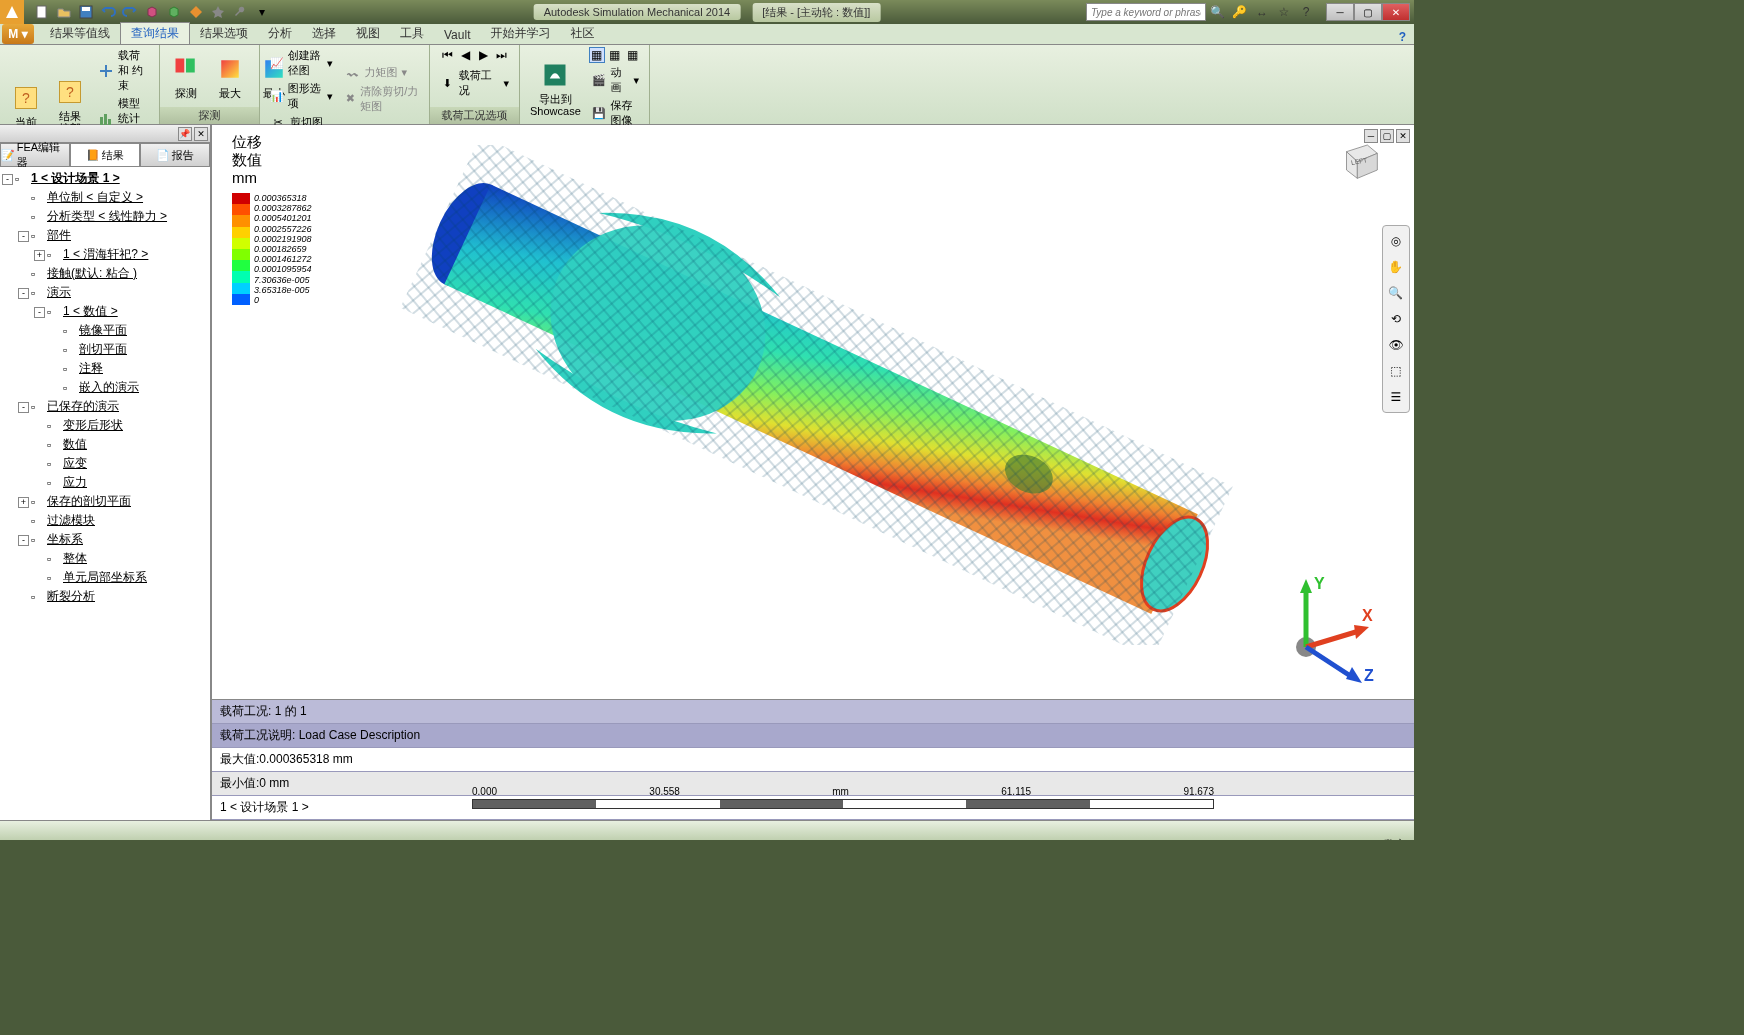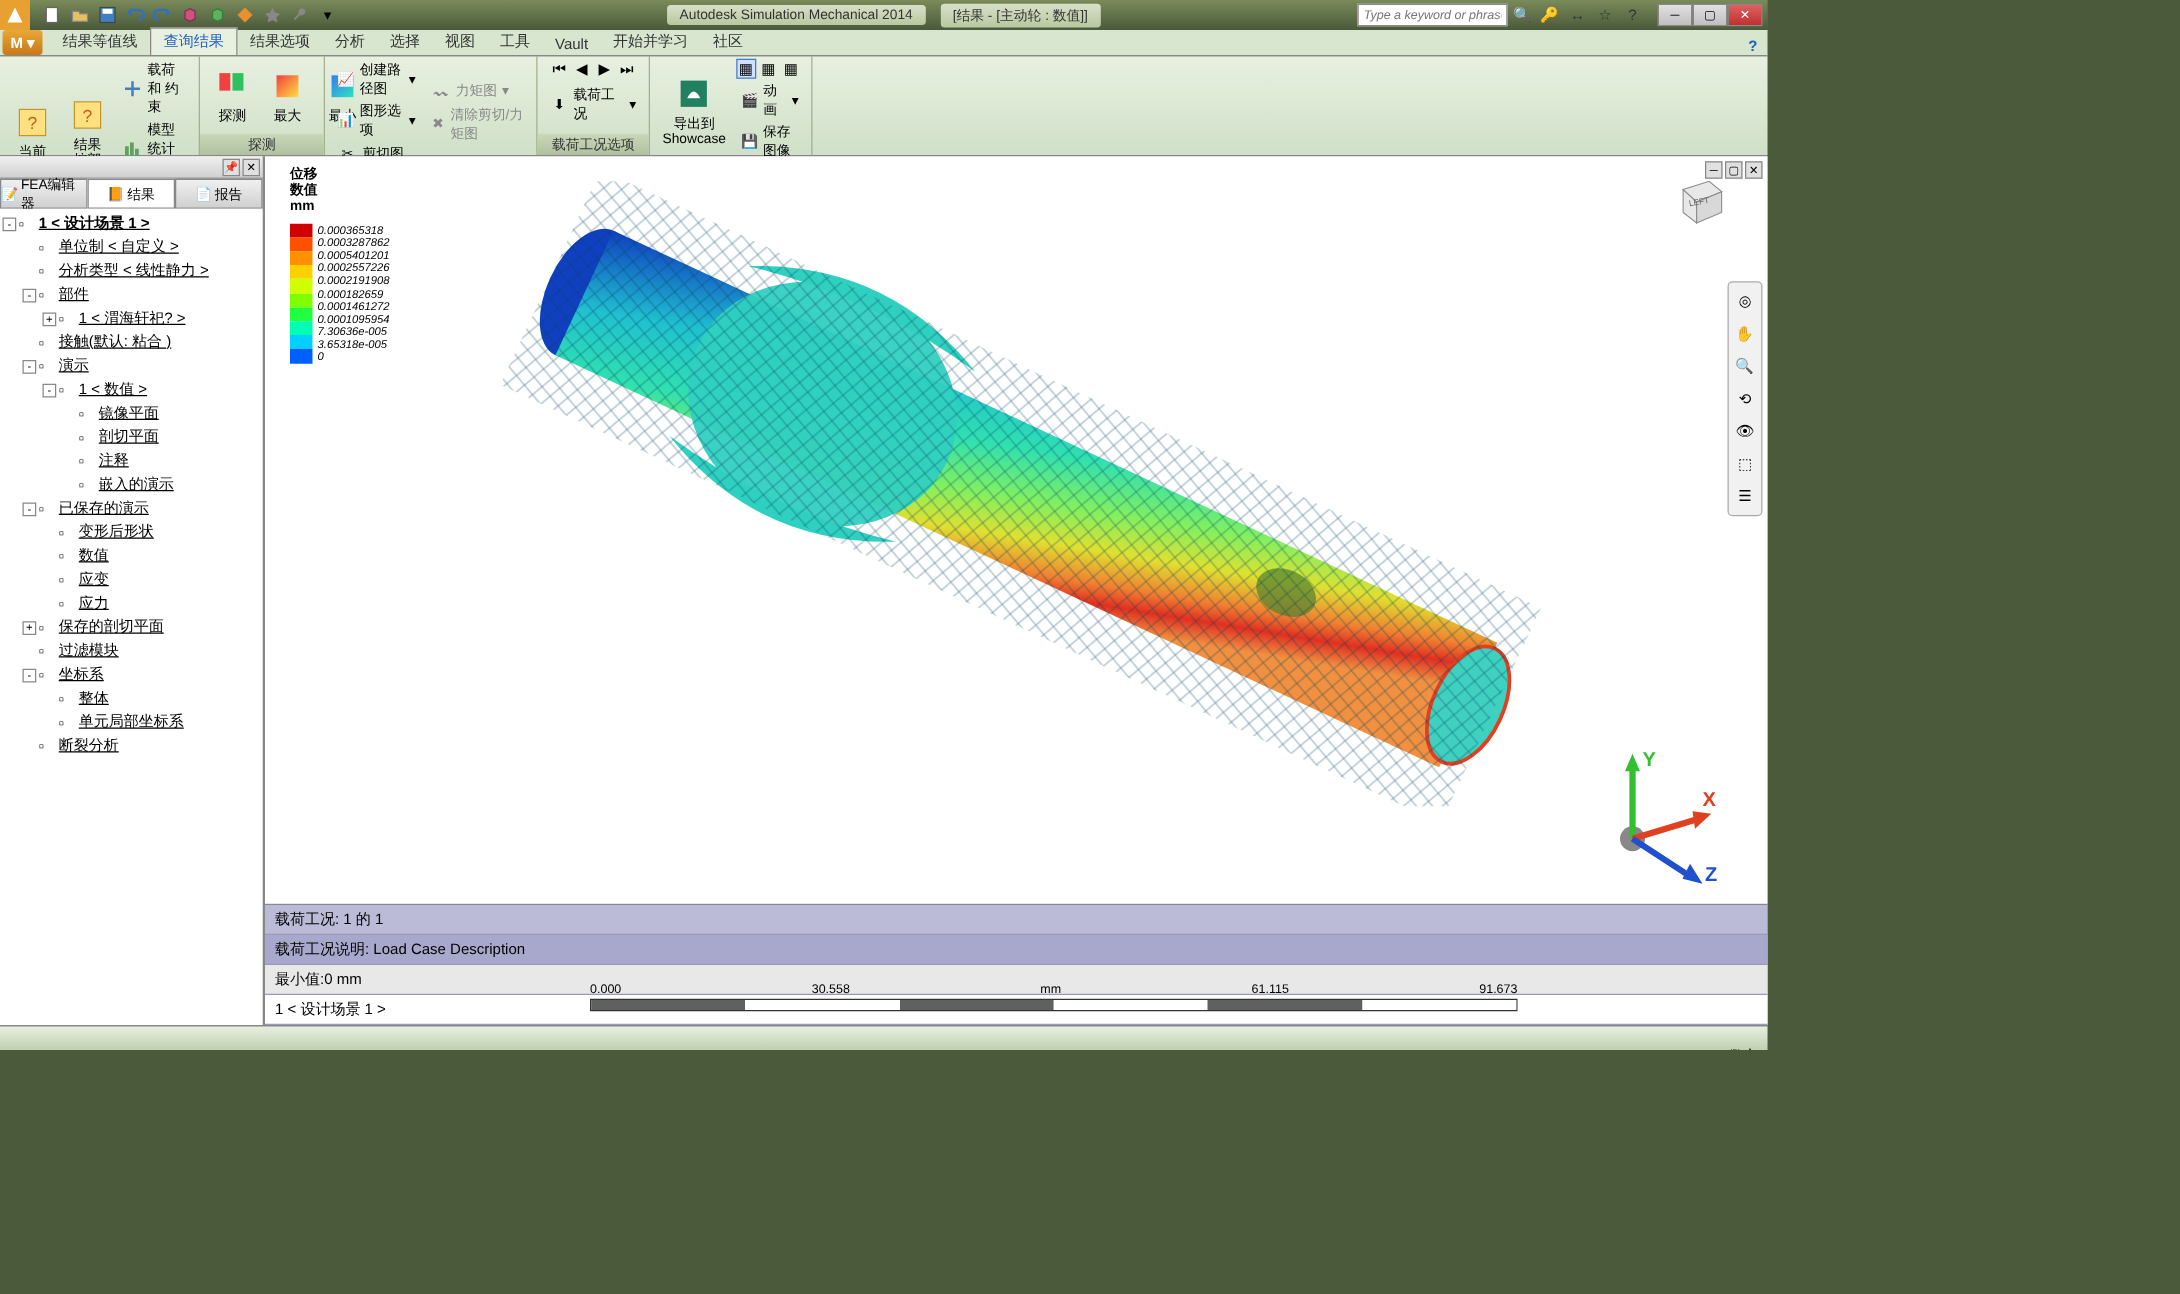--- a/index.html
+++ b/index.html
@@ -60,21 +60,21 @@
 .tree-label.bold { font-weight: bold; }
 
 
 .viewport { flex: 1; background: #9898bb; position: relative; display: flex; flex-direction: column; }
 .vp-3d { flex: 1; background: white; position: relative; overflow: hidden; }
 .vp-topright { position: absolute; top: 4px; right: 4px; display: flex; gap: 2px; }
 .vp-tbtn { width: 14px; height: 14px; border: 1px solid #888; background: #e0e0e0; font-size: 9px; display: flex; align-items: center; justify-content: center; }
 
 
 .legend { position: absolute; left: 20px; top: 8px; font-size: 10px; }
-.legend-title { font-size: 11px; line-height: 1.2; font-weight: bold; }
+.legend-title { font-size: 15px; line-height: 1.2; }
 .legend-scale { display: flex; margin-top: 6px; font-style: italic; }
 .legend-bar { width: 18px; display: flex; flex-direction: column; }
 .legend-seg { flex: 1; }
 .legend-vals { display: flex; flex-direction: column; justify-content: space-between; margin-left: 4px; height: 112px; font-size: 9px; }
 
 
 .viewcube { position: absolute; top: 10px; right: 30px; width: 50px; height: 50px; }
 .viewcube svg { width: 100%; height: 100%; }
 
 
@@ -518,20 +518,21 @@
             <line x1="42" y1="78" x2="88" y2="108" stroke="#2050d0" stroke-width="5"></line>
             <polygon points="98,114 82,110 88,98" fill="#2050d0"></polygon>
             <text x="100" y="112" font-size="16" font-weight="bold" fill="#2050d0">Z</text>
           </svg>
         </div>
       </div>
 
       <div class="result-info">
         <div class="ri-row">载荷工况: 1 的 1</div>
         <div class="ri-row" style="background:#a8a8cc"><span>载荷工况说明:</span> <span>Load Case Description</span></div>
+        <div class="ri-row white"><span>最大值:</span><span>0.000365318 mm</span></div>
         <div class="ri-row gray"><span>最小值:</span><span>0 mm</span></div>
         <div class="ri-row white" style="position:relative">
           <span>1 &lt; 设计场景 1 &gt;</span>
           <div style="position:absolute;left:260px;right:200px;top:-10px">
             <div class="scale-ticks">
               <span>0.000</span>
               <span>30.558</span>
               <span>mm</span>
               <span>61.115</span>
               <span>91.673</span>

